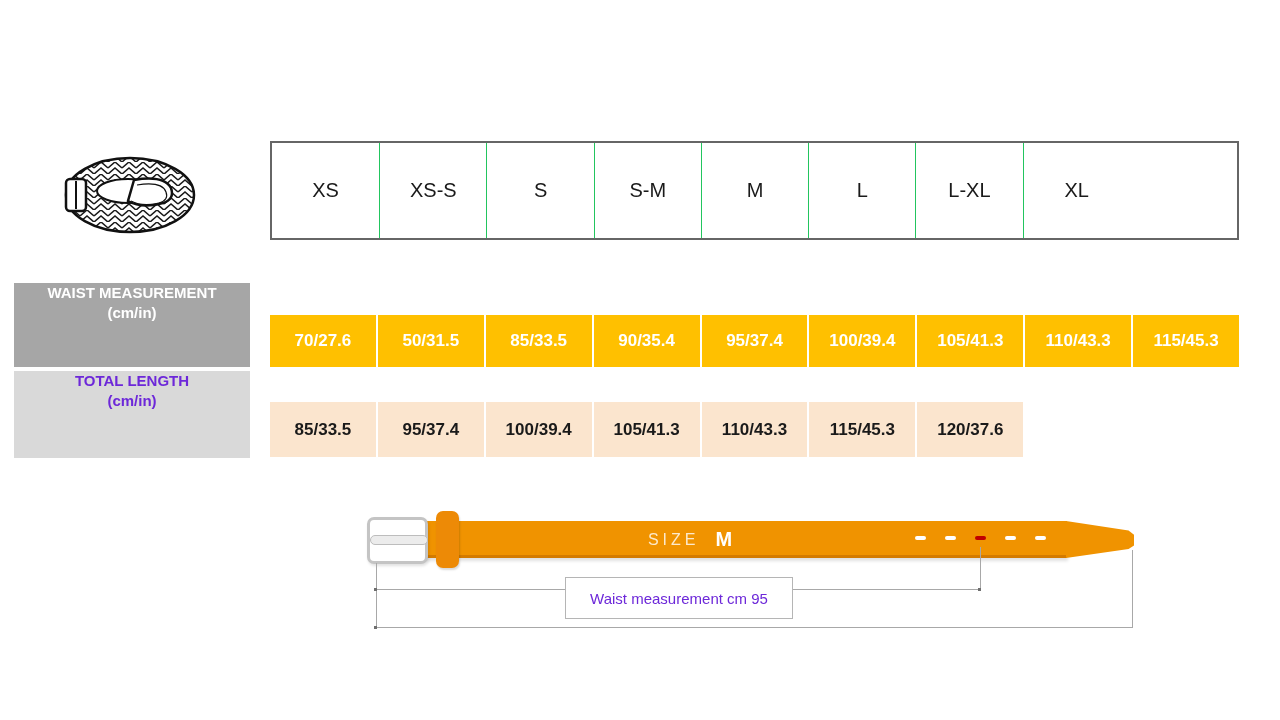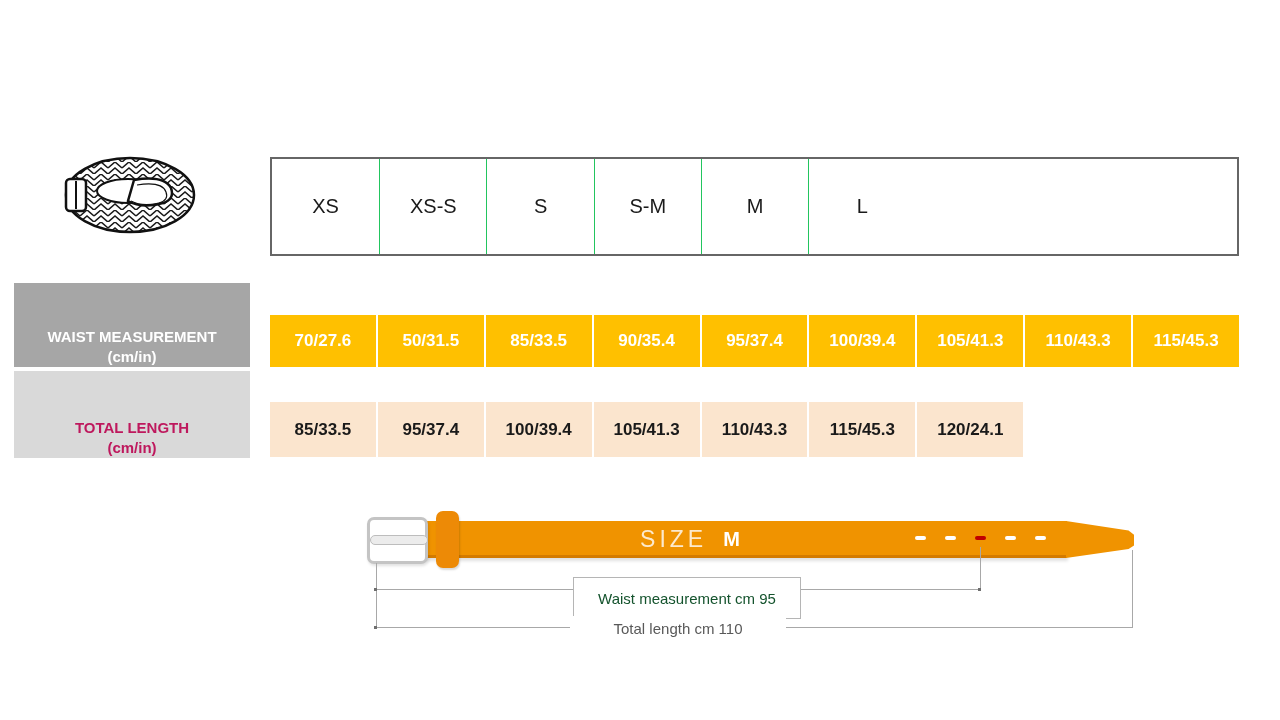--- a/index.html
+++ b/index.html
@@ -6,35 +6,35 @@
   .stage{
     position:relative;width:1280px;height:720px;background:#ffffff;overflow:hidden;
     font-family:"Liberation Sans",sans-serif;
   }
   
   .belt-icon{position:absolute;left:52px;top:138px;width:156px;height:110px;}
   
   .size-header{
     position:absolute;left:270px;top:141px;width:969px;height:99px;
     display:grid;grid-template-columns:repeat(9,1fr);
-    border:2px solid #666666;box-sizing:border-box;background:#fff;margin-top:16px;
+    border:2px solid #666666;box-sizing:border-box;background:#fff;
   }
   .size-cell{
     display:flex;align-items:center;justify-content:center;
     font-size:20px;color:#1a1a1a;border-left:1px solid #22c55e;box-sizing:border-box;
   }
   .size-cell:first-child{border-left:none;}
   
   .row-label{
     position:absolute;left:14px;width:236px;display:flex;flex-direction:column;
-    align-items:center;justify-content:flex-end;font-weight:bold;font-size:15px;line-height:1.35;
+    align-items:center;justify-content:flex-start;font-weight:bold;font-size:15px;line-height:1.35;
     text-align:center;box-sizing:border-box;
   }
   .waist-label{top:283px;height:84px;background:#A6A6A6;color:#ffffff;}
-  .length-label{top:371px;height:87px;background:#D9D9D9;color:#be185d;}
+  .length-label{top:371px;height:87px;background:#D9D9D9;color:#6d28d9;}
   
   .value-row{
     position:absolute;left:270px;width:969px;
     display:grid;grid-template-columns:repeat(9,1fr);gap:2px;background:#ffffff;
   }
   .waist-row{top:283px;height:84px;}
   .length-row{top:370px;height:87px;}
   .waist-cell,.length-cell{
     display:flex;align-items:center;justify-content:center;
     font-weight:bold;font-size:17px;margin-top:32px;
@@ -61,32 +61,32 @@
     border-radius:7px;box-shadow:1px 2px 2px rgba(0,0,0,0.15);
   }
   .strap-tip{
     position:absolute;left:1066px;top:21px;width:68px;height:37px;background:#F09300;
     clip-path:polygon(0 0,92% 26%,100% 37%,100% 66%,92% 76%,0 100%);
   }
   .size-text{
     position:absolute;left:560px;top:26px;width:260px;height:27px;
     display:flex;align-items:center;justify-content:center;
   }
-  .size-word{font-size:23px;letter-spacing:4px;color:rgba(255,255,255,0.8);}
+  .size-word{font-size:16px;letter-spacing:4px;color:rgba(255,255,255,0.8);}
   .size-letter{font-size:20px;font-weight:bold;color:#ffffff;margin-left:16px;}
   .holes{position:absolute;left:915px;top:36px;display:flex;gap:19px;}
   .hole{width:11px;height:4px;border-radius:2px;background:#ffffff;}
   .hole.selected{background:#C00000;}
   .mline{position:absolute;background:#a8a8a8;}
   .dot{position:absolute;width:3px;height:3px;background:#6f6f6f;}
   .caption-box{
     position:absolute;left:565px;top:77px;width:228px;height:42px;
     background:#ffffff;border:1px solid #b5b5b5;box-sizing:border-box;
     display:flex;align-items:center;justify-content:center;
-    font-size:15px;color:#14532d;z-index:2;margin-left:8px;
+    font-size:15px;color:#6d28d9;z-index:2;
   }
   .caption-plain{
     position:absolute;left:570px;top:116px;width:216px;height:24px;
     background:#ffffff;display:flex;align-items:center;justify-content:center;
     font-size:15px;color:#595959;z-index:2;
   }
 </style>
 </head>
 <body>
 
@@ -116,20 +116,22 @@
     </svg>
   </div>
 
   <div class="size-header" id="size-header-row">
       <div class="size-cell">XS</div>
       <div class="size-cell">XS-S</div>
       <div class="size-cell">S</div>
       <div class="size-cell">S-M</div>
       <div class="size-cell">M</div>
       <div class="size-cell">L</div>
+      <div class="size-cell">L-XL</div>
+      <div class="size-cell">XL</div>
     </div>
 
   <div class="row-label waist-label">
     <span>WAIST MEASUREMENT</span>
     <span>(cm/in)</span>
   </div>
   <div class="row-label length-label">
     <span>TOTAL LENGTH</span>
     <span>(cm/in)</span>
   </div>
@@ -145,21 +147,21 @@
       <div class="waist-cell">110/43.3</div>
       <div class="waist-cell">115/45.3</div>
     </div>
   <div class="value-row length-row" id="length-row">
       <div class="length-cell">85/33.5</div>
       <div class="length-cell">95/37.4</div>
       <div class="length-cell">100/39.4</div>
       <div class="length-cell">105/41.3</div>
       <div class="length-cell">110/43.3</div>
       <div class="length-cell">115/45.3</div>
-      <div class="length-cell">120/24.1</div>
+      <div class="length-cell">120/37.6</div>
     </div>
 
   <div class="diagram">
     <div class="strap"></div>
     <div class="strap-tip"></div>
     <div class="buckle"></div>
     <div class="prong"></div>
     <div class="keeper"></div>
 
     <div class="size-text">
@@ -178,16 +180,15 @@
     <div class="mline" style="left:376px;top:63px;width:1px;height:64px;"></div>
     <div class="mline" style="left:980px;top:47px;width:1px;height:42px;"></div>
     <div class="mline" style="left:1132px;top:50px;width:1px;height:77px;"></div>
     <div class="mline" style="left:376px;top:89px;width:605px;height:1px;"></div>
     <div class="mline" style="left:376px;top:127px;width:757px;height:1px;"></div>
     <div class="dot" style="left:374px;top:88px;"></div>
     <div class="dot" style="left:374px;top:126px;"></div>
     <div class="dot" style="left:978px;top:88px;"></div>
 
     <div class="caption-box">Waist measurement cm 95</div>
-    <div class="caption-plain">Total length cm 110</div>
   </div>
 
 </div>
 
 </body></html>

